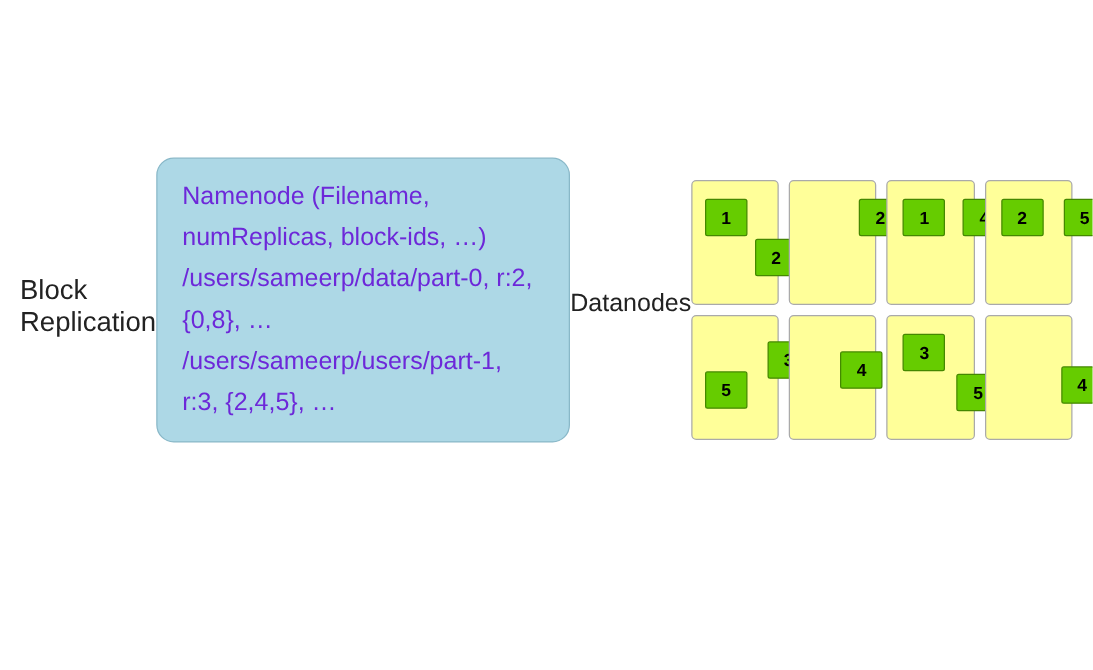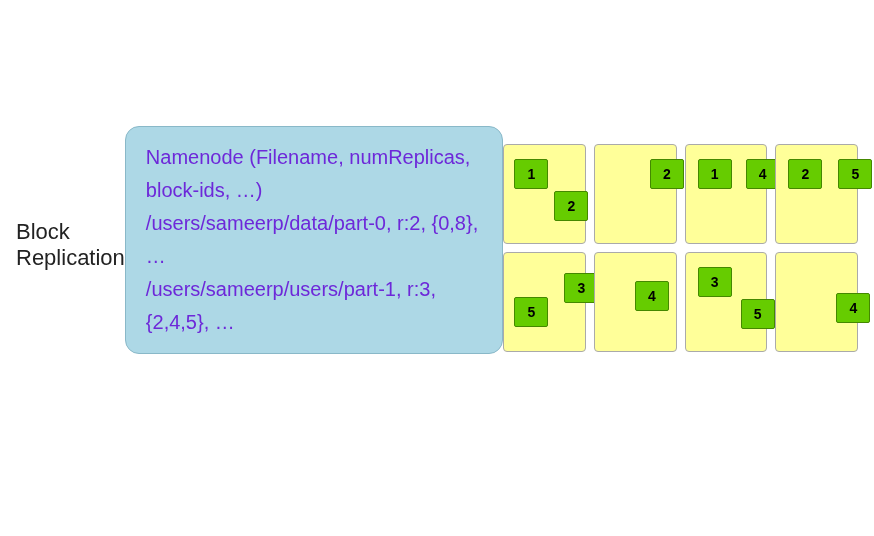--- a/index.html
+++ b/index.html
@@ -91,20 +91,21 @@
 <div id="app">
 
   <h1 class="page-title">Block Replication</h1>
 
   <div class="namenode-box">
     <p>Namenode (Filename, numReplicas, block-ids, …)</p>
     <p>/users/sameerp/data/part-0, r:2, {0,8}, …</p>
     <p>/users/sameerp/users/part-1, r:3, {2,4,5}, …</p>
   </div>
 
+  <div class="datanodes-title">Datanodes</div>
 
   <div class="datanode-grid" id="datanode-grid">
   <div class="datanode-cell">
         <div class="block-badge" style="top: 14px; left: 10px;">1</div>
         <div class="block-badge" style="top: 46px; left: 50px;">2</div>
       </div>
       <div class="datanode-cell">
         <div class="block-badge" style="top: 14px; left: 55px;">2</div>
       </div>
       <div class="datanode-cell">

